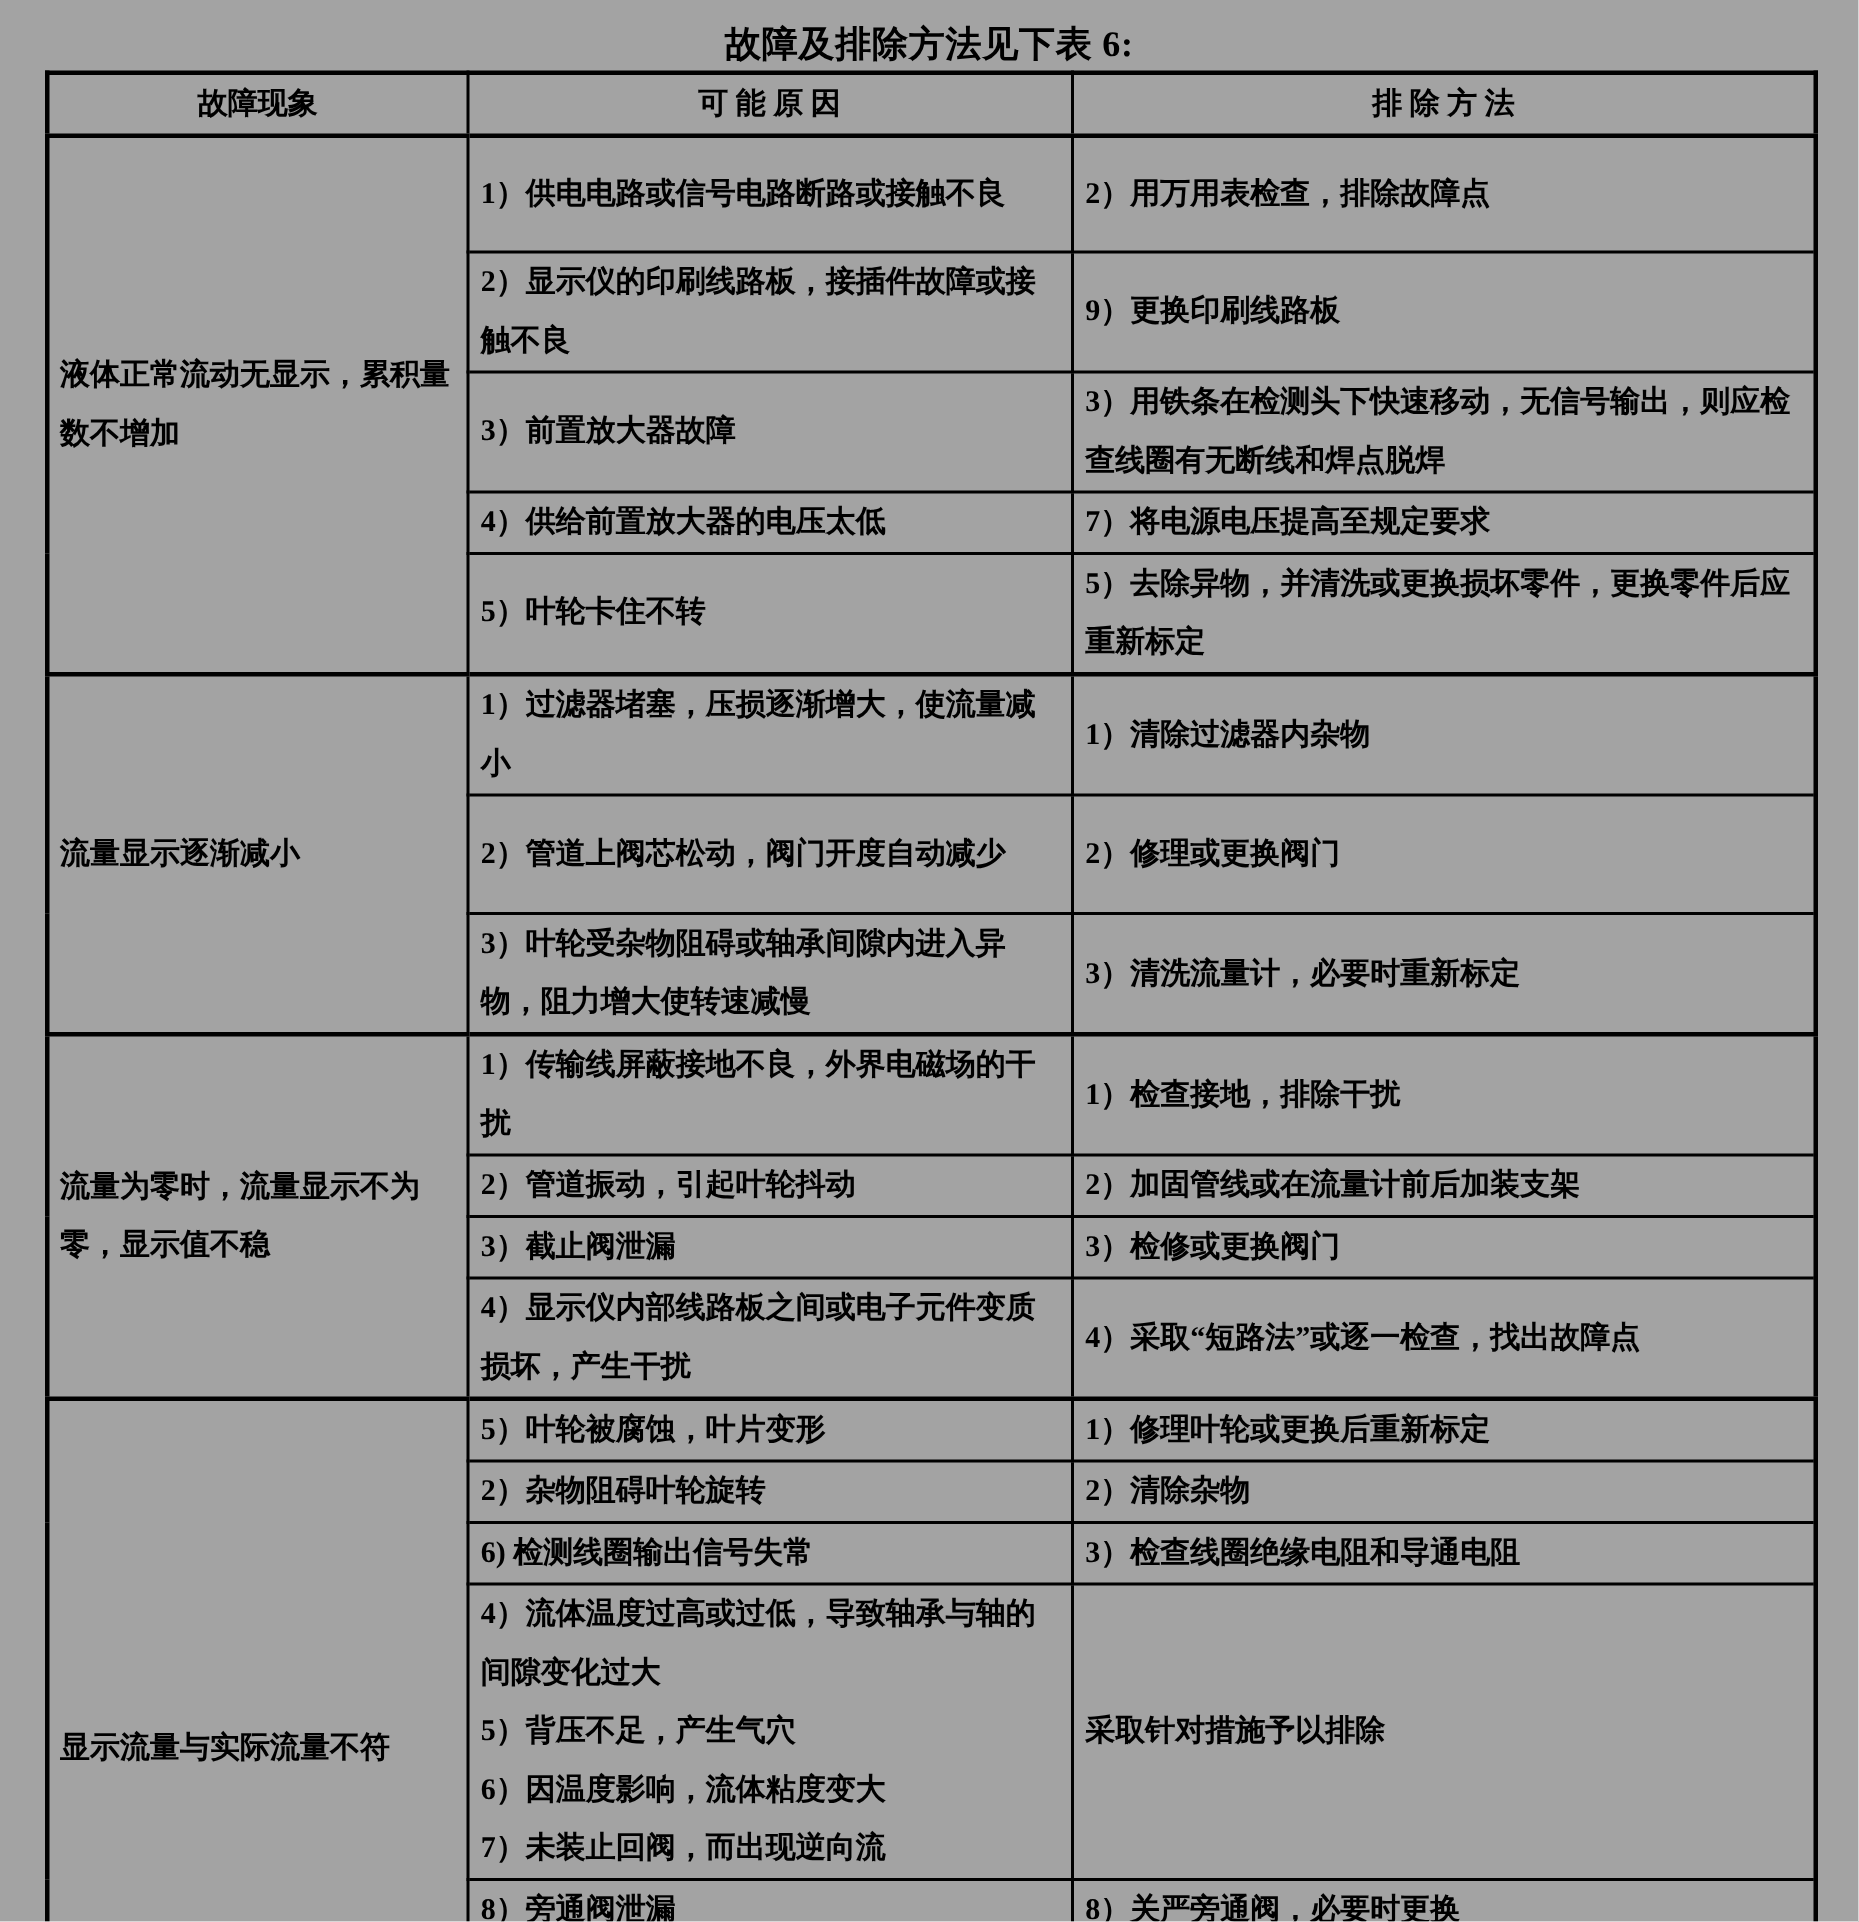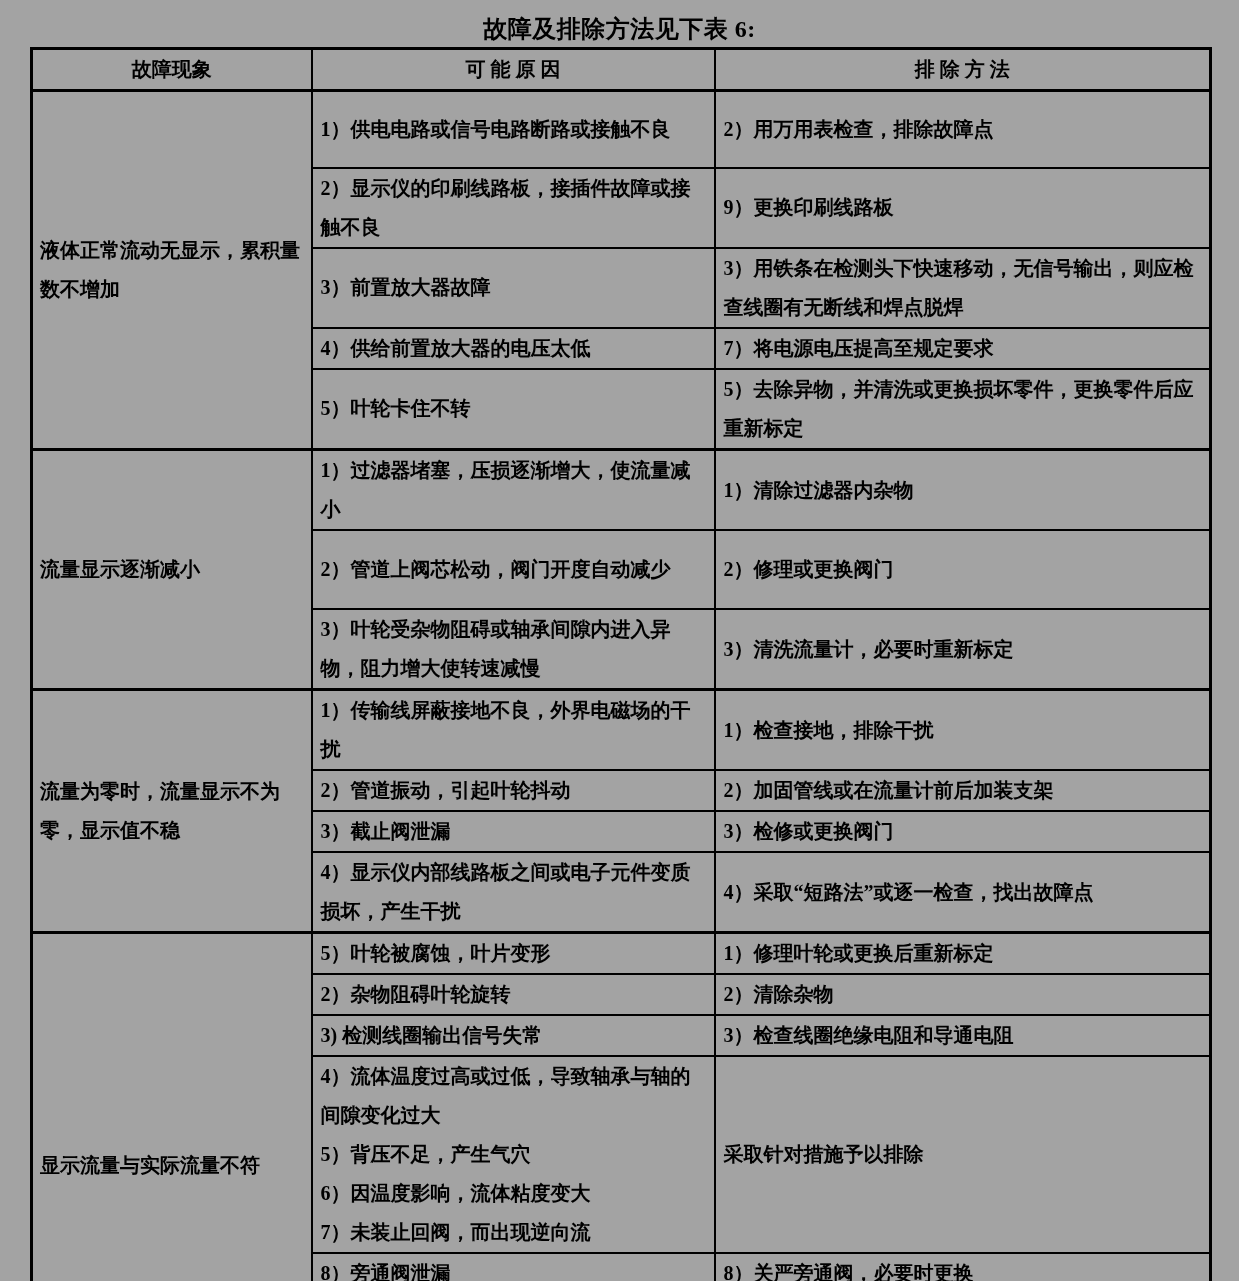--- a/index.html
+++ b/index.html
@@ -139,21 +139,21 @@
       <tr class="sec" style="height:39px">
         <td class="phen low" rowspan="5">显示流量与实际流量不符</td>
         <td class="cause">5）叶轮被腐蚀，叶片变形</td>
         <td class="remedy">1）修理叶轮或更换后重新标定</td>
       </tr>
       <tr style="height:41px">
         <td class="cause">2）杂物阻碍叶轮旋转</td>
         <td class="remedy">2）清除杂物</td>
       </tr>
       <tr style="height:41px">
-        <td class="cause">3) 检测线圈输出信号失常</td>
+        <td class="cause">6) 检测线圈输出信号失常</td>
         <td class="remedy">3）检查线圈绝缘电阻和导通电阻</td>
       </tr>
       <tr style="height:195px">
         <td class="cause">4）流体温度过高或过低，导致轴承与轴的间隙变化过大
 5）背压不足，产生气穴
 6）因温度影响，流体粘度变大
 7）未装止回阀，而出现逆向流</td>
         <td class="remedy">采取针对措施予以排除</td>
       </tr>
       <tr style="height:39px">

